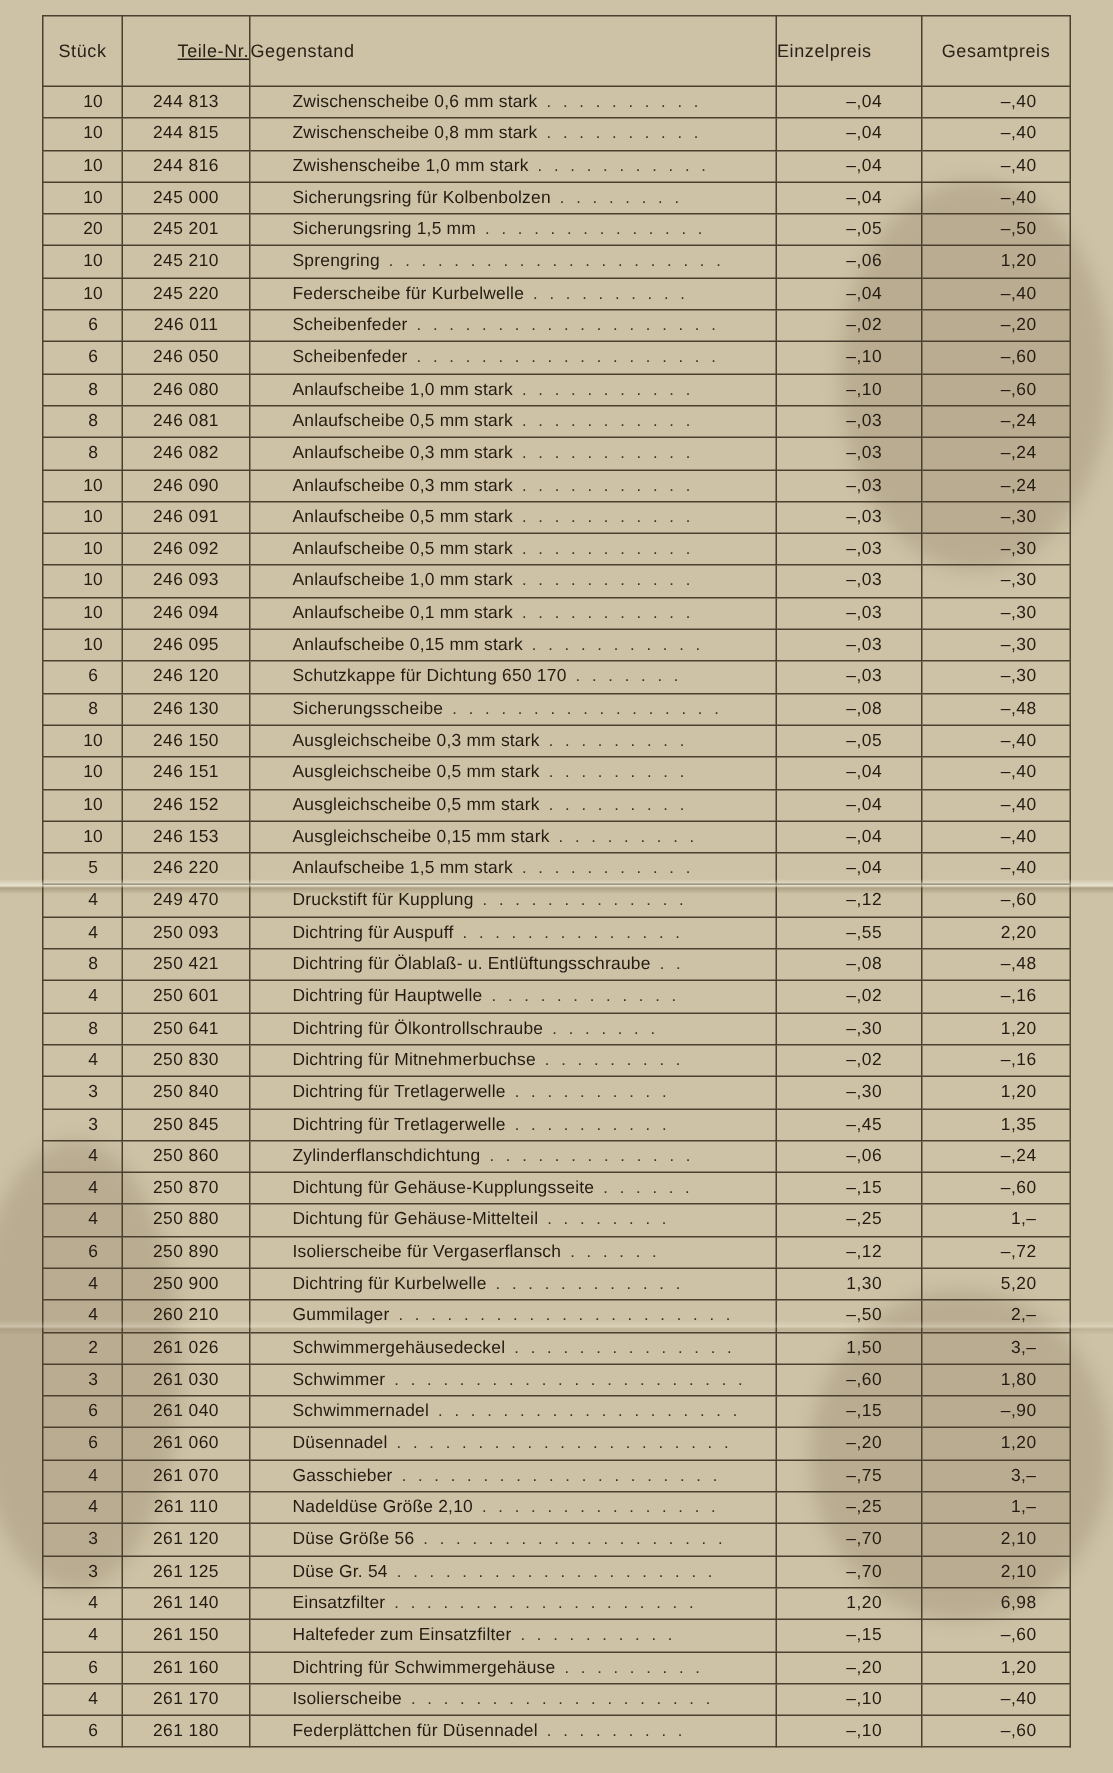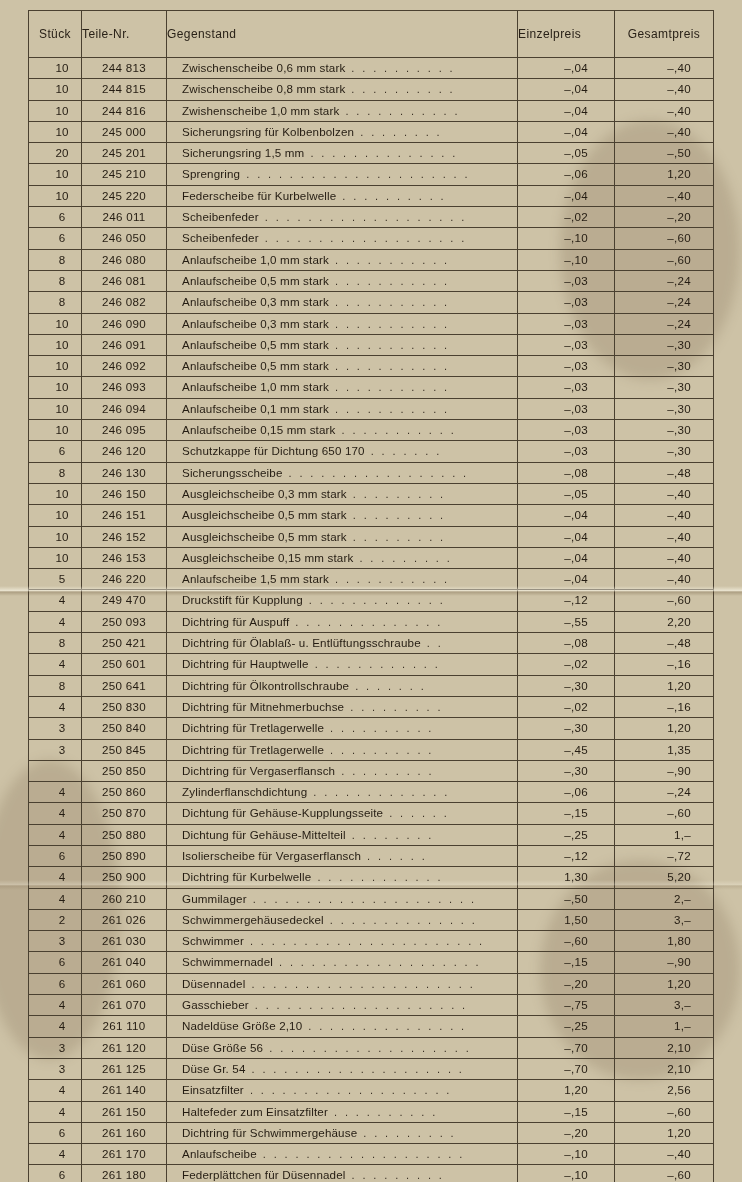--- a/index.html
+++ b/index.html
@@ -43,38 +43,38 @@
   }
   thead th{
     height:46px;
     font-weight:normal;
     font-size:12px;
     letter-spacing:.4px;
     text-align:center;
     color:#2a2218;
   }
   .c-stueck{width:52px;text-align:center;}
-  .c-teile{width:84px;text-align:left;}
+  .c-teile{width:84px;text-align:right;text-decoration:underline;}
   .c-gegen{text-align:left;margin-top:25px;}
   .c-einzel{width:96px;text-align:left;margin-top:47px;}
   .c-gesamt{width:98px;text-align:center;}
 
   tbody td{
     height:20.3px;
     line-height:20.3px;
     border-left:1px solid #4a4030;
     border-right:1px solid #4a4030;
     border-top:none;border-bottom:none;
     font-size:11.6px;
     white-space:nowrap;
     overflow:hidden;
   }
   tbody td.qty{text-align:center;padding-right:6px;padding-left:20px;}
   tbody td.num{text-align:center;letter-spacing:.3px;}
-  tbody td.desc{padding-left:15px;letter-spacing:.15px;}
+  tbody td.desc{padding-left:28px;letter-spacing:.15px;}
   tbody td.price,tbody td.total{text-align:right;padding-right:26px;letter-spacing:.3px;}
   tbody td.total{padding-right:22px;}
   .dots{
     display:inline-block;
     color:#3a3024;
     letter-spacing:2.4px;
     font-size:11px;
     margin-left:6px;
   }
   .footer-bar{
@@ -343,27 +343,20 @@
           <td class="total">1,20</td>
         </tr>
         <tr>
           <td class="qty">3</td>
           <td class="num">250 845</td>
           <td class="desc"><span>Dichtring für Tretlagerwelle</span><span class="dots">. . . . . . . . . .</span></td>
           <td class="price">–,45</td>
           <td class="total">1,35</td>
         </tr>
         <tr>
-          <td class="qty"></td>
-          <td class="num">250 850</td>
-          <td class="desc"><span>Dichtring für Vergaserflansch</span><span class="dots">. . . . . . . . .</span></td>
-          <td class="price">–,30</td>
-          <td class="total">–,90</td>
-        </tr>
-        <tr>
           <td class="qty">4</td>
           <td class="num">250 860</td>
           <td class="desc"><span>Zylinderflanschdichtung</span><span class="dots">. . . . . . . . . . . . .</span></td>
           <td class="price">–,06</td>
           <td class="total">–,24</td>
         </tr>
         <tr>
           <td class="qty">4</td>
           <td class="num">250 870</td>
           <td class="desc"><span>Dichtung für Gehäuse-Kupplungsseite</span><span class="dots">. . . . . .</span></td>
@@ -452,40 +445,40 @@
           <td class="num">261 125</td>
           <td class="desc"><span>Düse Gr. 54</span><span class="dots">. . . . . . . . . . . . . . . . . . . .</span></td>
           <td class="price">–,70</td>
           <td class="total">2,10</td>
         </tr>
         <tr>
           <td class="qty">4</td>
           <td class="num">261 140</td>
           <td class="desc"><span>Einsatzfilter</span><span class="dots">. . . . . . . . . . . . . . . . . . .</span></td>
           <td class="price">1,20</td>
-          <td class="total">2,56</td>
+          <td class="total">6,98</td>
         </tr>
         <tr>
           <td class="qty">4</td>
           <td class="num">261 150</td>
           <td class="desc"><span>Haltefeder zum Einsatzfilter</span><span class="dots">. . . . . . . . . .</span></td>
           <td class="price">–,15</td>
           <td class="total">–,60</td>
         </tr>
         <tr>
           <td class="qty">6</td>
           <td class="num">261 160</td>
           <td class="desc"><span>Dichtring für Schwimmergehäuse</span><span class="dots">. . . . . . . . .</span></td>
           <td class="price">–,20</td>
           <td class="total">1,20</td>
         </tr>
         <tr>
           <td class="qty">4</td>
           <td class="num">261 170</td>
-          <td class="desc"><span>Anlaufscheibe</span><span class="dots">. . . . . . . . . . . . . . . . . . .</span></td>
+          <td class="desc"><span>Isolierscheibe</span><span class="dots">. . . . . . . . . . . . . . . . . . .</span></td>
           <td class="price">–,10</td>
           <td class="total">–,40</td>
         </tr>
         <tr>
           <td class="qty">6</td>
           <td class="num">261 180</td>
           <td class="desc"><span>Federplättchen für Düsennadel</span><span class="dots">. . . . . . . . .</span></td>
           <td class="price">–,10</td>
           <td class="total">–,60</td>
         </tr>

